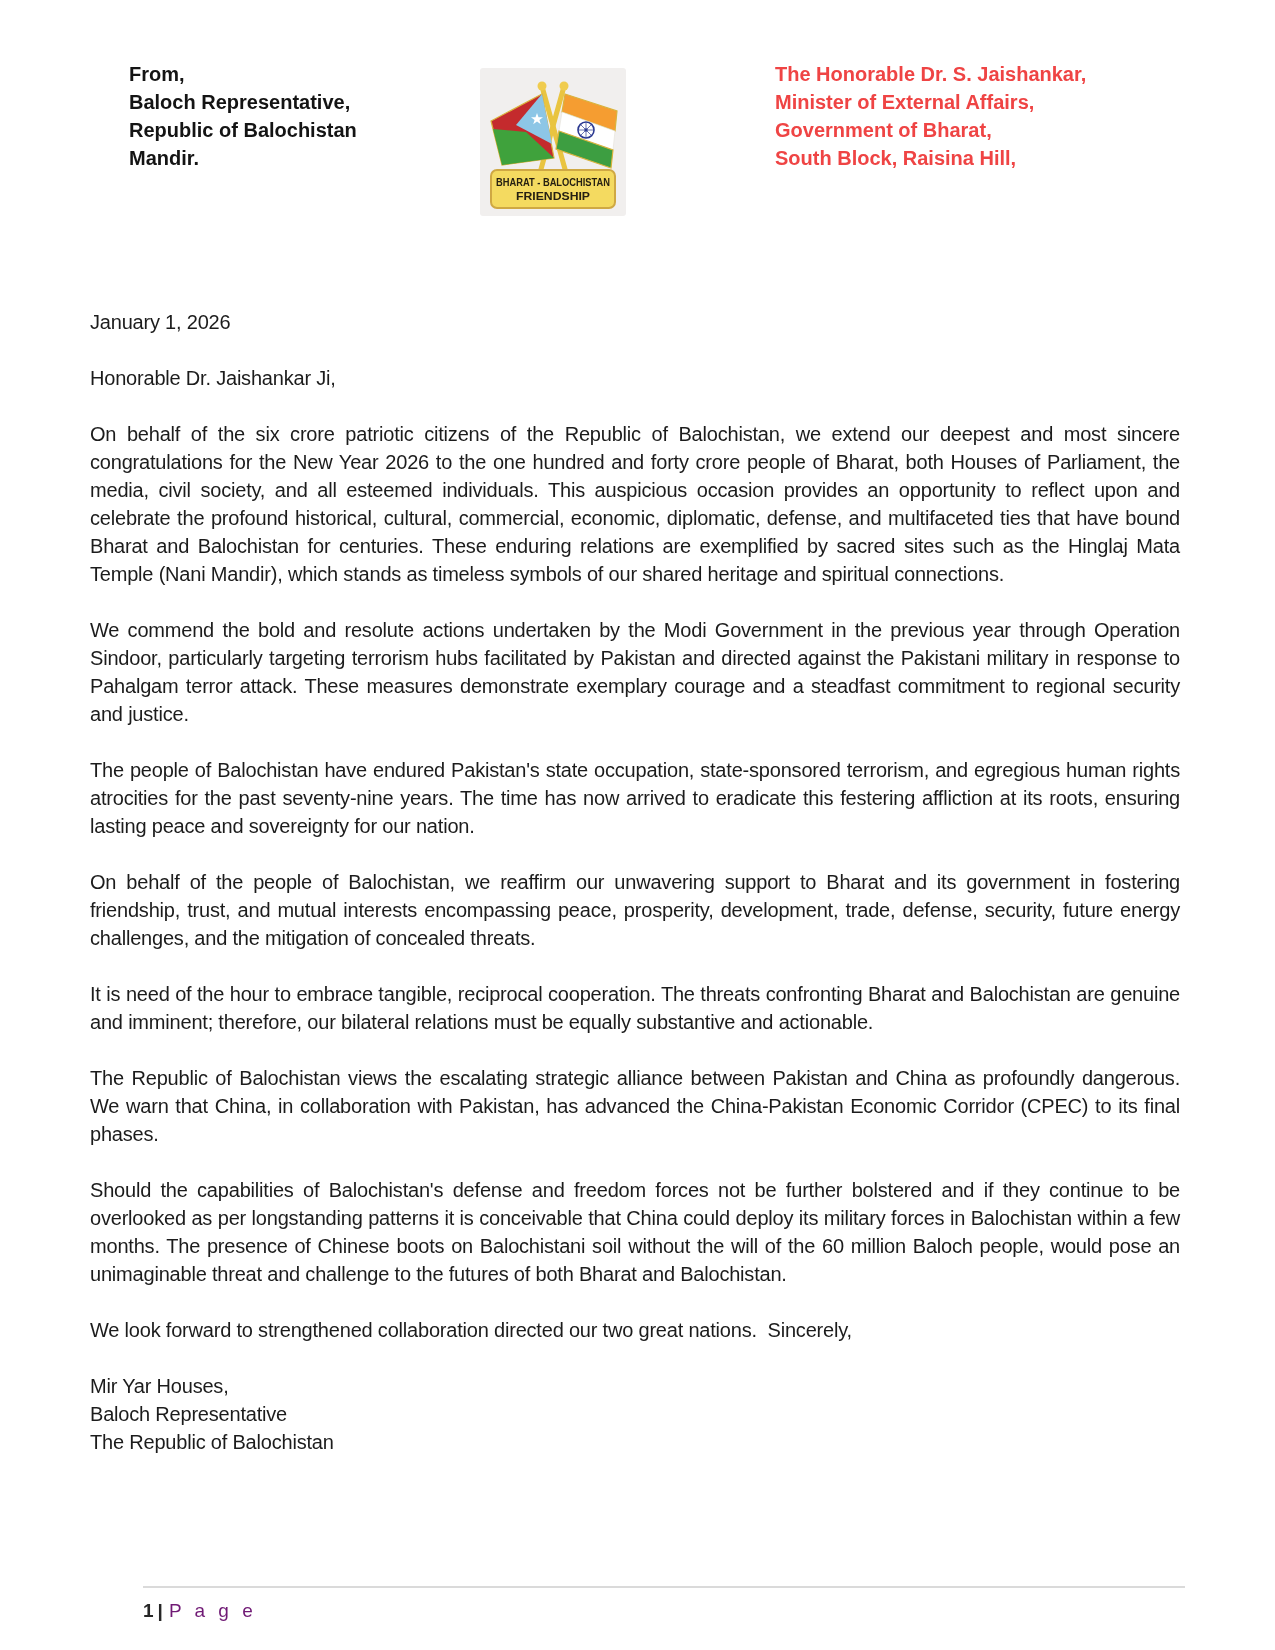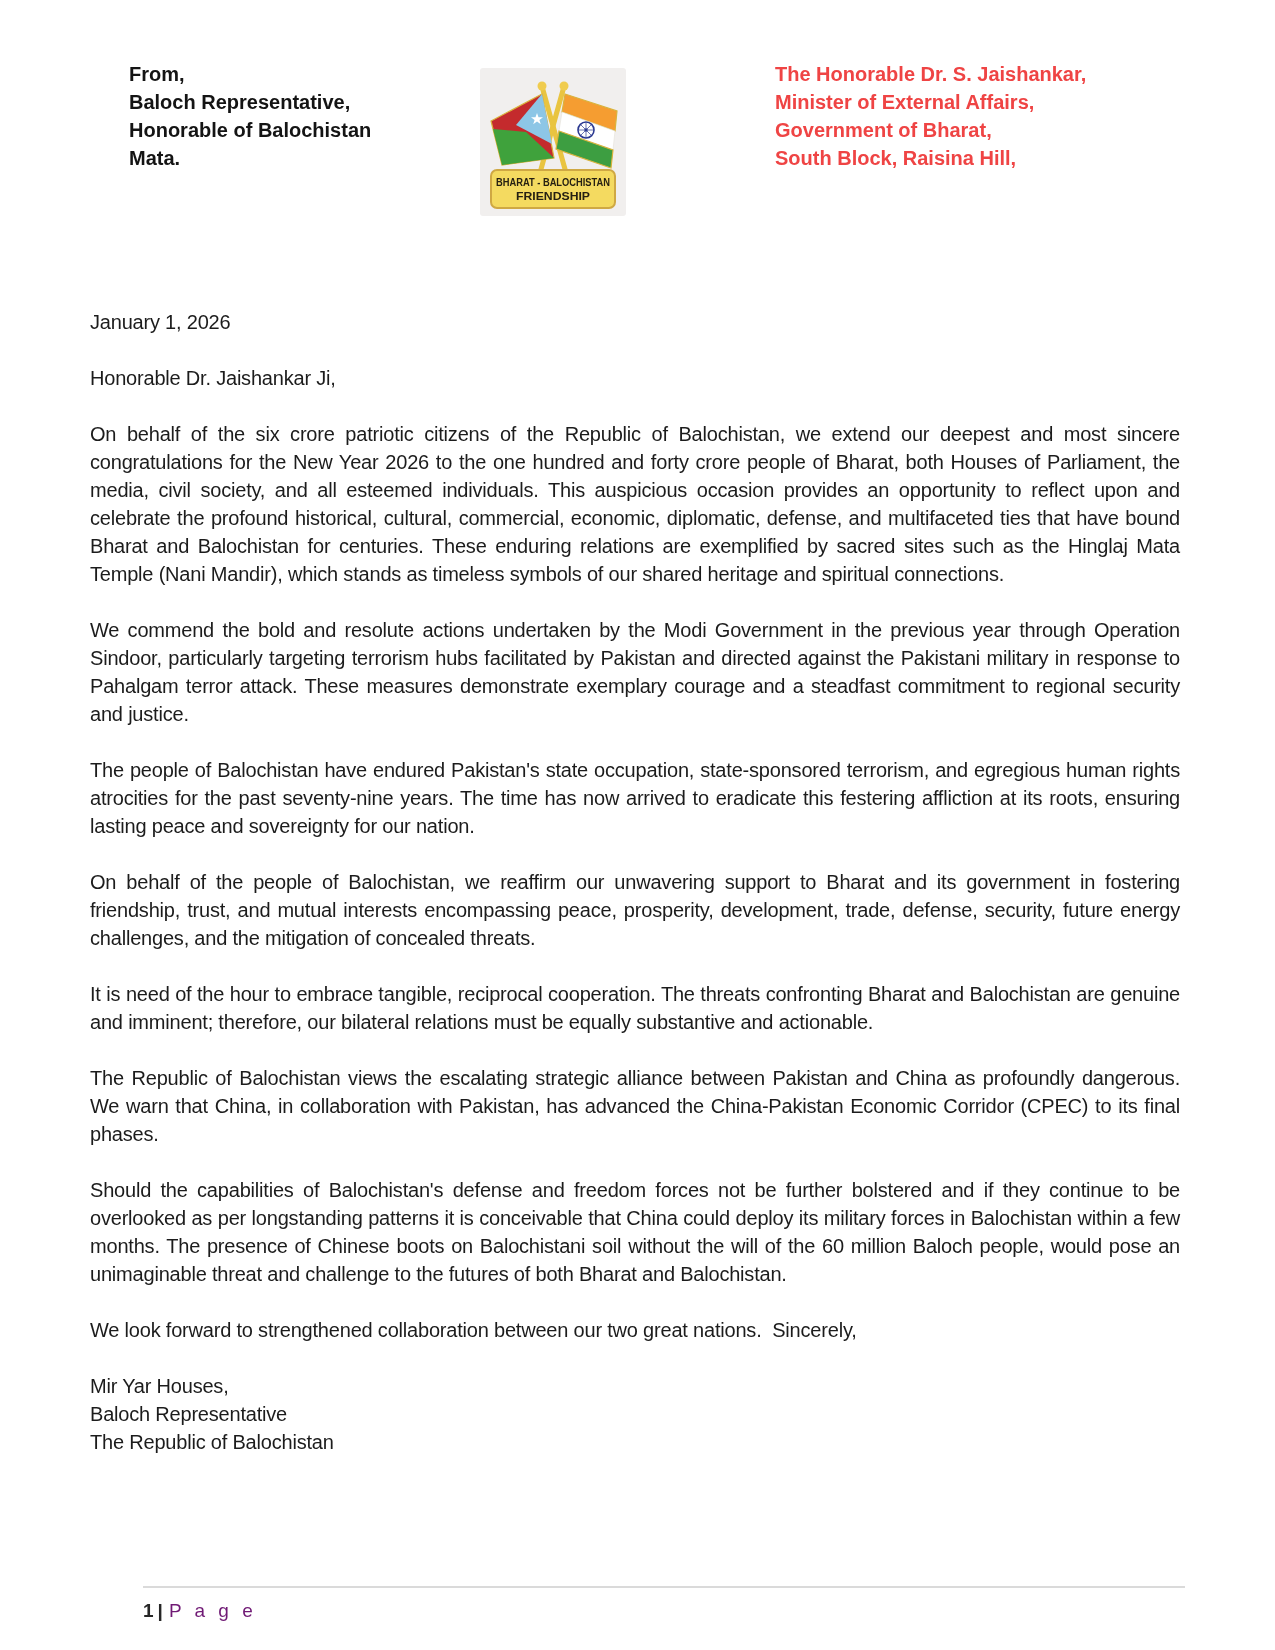--- a/index.html
+++ b/index.html
@@ -54,22 +54,22 @@
 </head>
 <body>
 
 <div class="page">
 
   <header>
 
     <div class="sender">
       <div>From,</div>
       <div>Baloch Representative,</div>
-      <div>Honorable of Balochistan</div>
-      <div>Mata.</div>
+      <div>Republic of Balochistan</div>
+      <div>Mandir.</div>
     </div>
 
     <div class="logo-box">
       <svg width="146" height="148" viewBox="0 0 146 148" xmlns="http://www.w3.org/2000/svg">
         <rect x="0" y="0" width="146" height="148" rx="3" fill="#f1efee"></rect>
 
         <g stroke-width="5" stroke-linecap="round" stroke="#e9c440">
           <line x1="63" y1="22" x2="88" y2="112"></line>
           <line x1="83" y1="22" x2="58" y2="112"></line>
         </g>
@@ -119,21 +119,21 @@
     <p class="salutation">Honorable Dr. Jaishankar Ji,</p>
 
     <p class="para">On behalf of the six crore patriotic citizens of the Republic of Balochistan, we extend our deepest and most sincere congratulations for the New Year 2026 to the one hundred and forty crore people of Bharat, both Houses of Parliament, the media, civil society, and all esteemed individuals. This auspicious occasion provides an opportunity to reflect upon and celebrate the profound historical, cultural, commercial, economic, diplomatic, defense, and multifaceted ties that have bound Bharat and Balochistan for centuries. These enduring relations are exemplified by sacred sites such as the Hinglaj Mata Temple (Nani Mandir), which stands as timeless symbols of our shared heritage and spiritual connections.</p>
     <p class="para">We commend the bold and resolute actions undertaken by the Modi Government in the previous year through Operation Sindoor, particularly targeting terrorism hubs facilitated by Pakistan and directed against the Pakistani military in response to Pahalgam terror attack. These measures demonstrate exemplary courage and a steadfast commitment to regional security and justice.</p>
     <p class="para">The people of Balochistan have endured Pakistan's state occupation, state-sponsored terrorism, and egregious human rights atrocities for the past seventy-nine years. The time has now arrived to eradicate this festering affliction at its roots, ensuring lasting peace and sovereignty for our nation.</p>
     <p class="para">On behalf of the people of Balochistan, we reaffirm our unwavering support to Bharat and its government in fostering friendship, trust, and mutual interests encompassing peace, prosperity, development, trade, defense, security, future energy challenges, and the mitigation of concealed threats.</p>
     <p class="para">It is need of the hour to embrace tangible, reciprocal cooperation. The threats confronting Bharat and Balochistan are genuine and imminent; therefore, our bilateral relations must be equally substantive and actionable.</p>
     <p class="para">The Republic of Balochistan views the escalating strategic alliance between Pakistan and China as profoundly dangerous. We warn that China, in collaboration with Pakistan, has advanced the China-Pakistan Economic Corridor (CPEC) to its final phases.</p>
     <p class="para">Should the capabilities of Balochistan's defense and freedom forces not be further bolstered and if they continue to be overlooked as per longstanding patterns it is conceivable that China could deploy its military forces in Balochistan within a few months. The presence of Chinese boots on Balochistani soil without the will of the 60 million Baloch people, would pose an unimaginable threat and challenge to the futures of both Bharat and Balochistan.</p>
 
-    <p class="closing">We look forward to strengthened collaboration between our two great nations.  Sincerely,</p>
+    <p class="closing">We look forward to strengthened collaboration directed our two great nations.  Sincerely,</p>
 
     <div class="signature">
       <div>Mir Yar Houses,</div>
       <div>Baloch Representative</div>
       <div>The Republic of Balochistan</div>
     </div>
   </main>
 
   <footer class="page-footer">
     <hr class="footer-rule">

